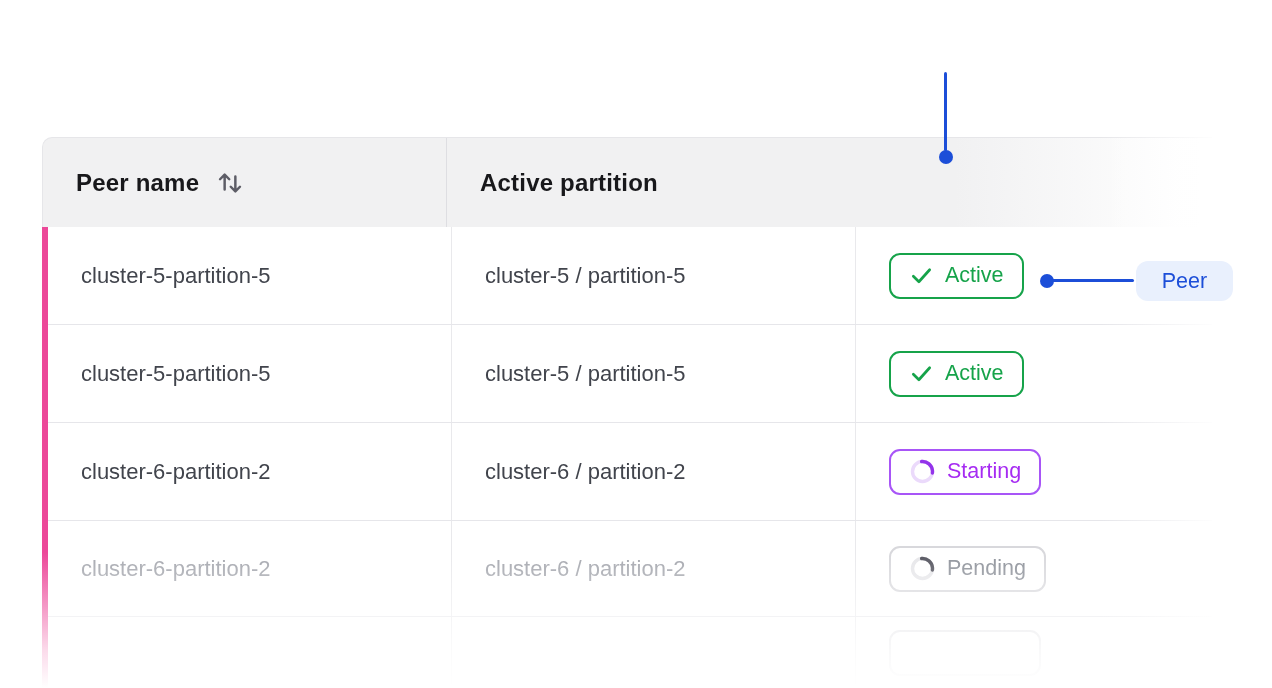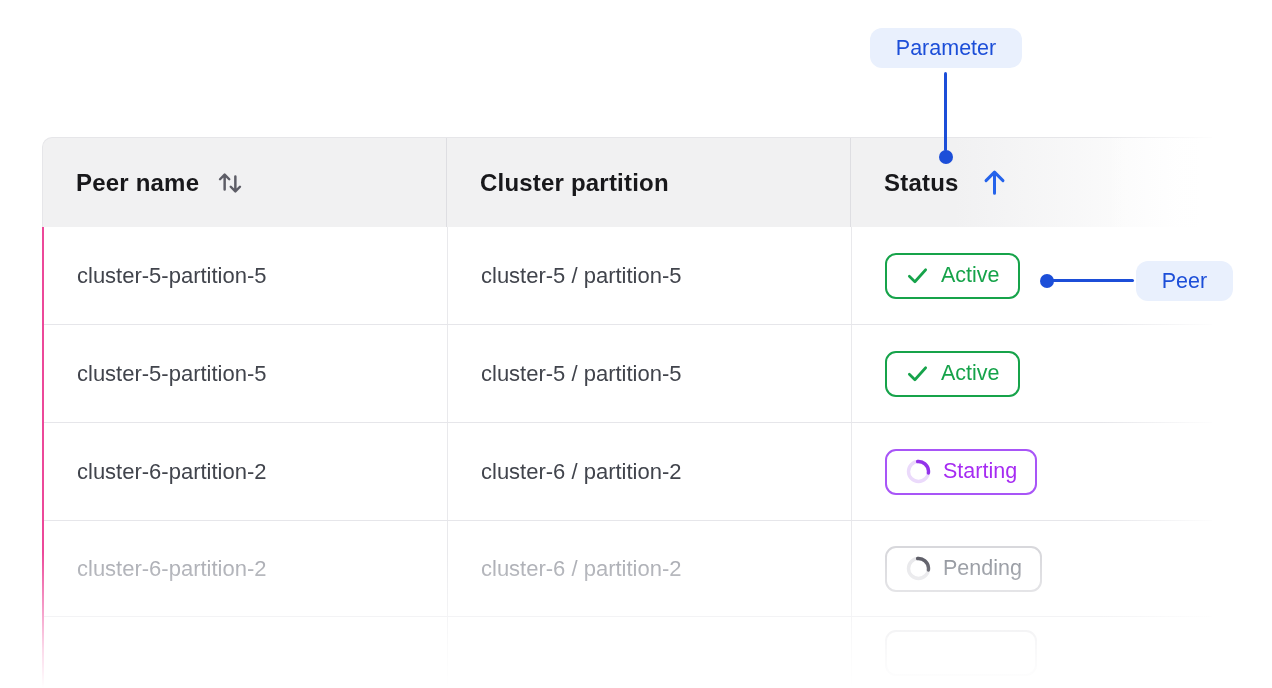--- a/index.html
+++ b/index.html
@@ -13,21 +13,21 @@
   .thead{
     display:grid;grid-template-columns:403px 404px 363px;height:90px;box-sizing:border-box;
     background:linear-gradient(to right,#F1F1F2 0%,#F1F1F2 78%,rgba(241,241,242,0) 99%);
     border-top:1px solid #E6E6E9;border-left:1px solid #E6E6E9;border-top-left-radius:10px;
   }
   .th{
     display:flex;align-items:center;gap:16px;padding-left:33px;
     font-size:24px;font-weight:700;color:#18181B;letter-spacing:.2px;
   }
   .th + .th{border-left:1px solid #DEDEE2;}
-  .tbody{border-left:2px solid #ec4899;}
+  .tbody{border-left:6px solid #ec4899;}
   .tr{
     display:grid;grid-template-columns:403px 404px 363px;height:98px;box-sizing:border-box;
     border-bottom:1px solid #E6E6EA;background:#fff;
   }
   .tr.r4{height:96px;}
   .tr.r5{height:71px;border-bottom:none;background:transparent;}
   .td{display:flex;align-items:center;padding-left:33px;font-size:22px;color:#41444C;}
   .td + .td{border-left:1px solid #E9E9EC;}
   .tr.dimmed .td{color:#A6A8AF;}
 
@@ -78,29 +78,21 @@
       <div class="th">
         <span>Peer name</span>
         <span class="icon">
           <svg width="30" height="30" viewBox="0 0 28 28" fill="none">
             <path d="M9 20 V6.5 M4.7 10.5 L9 6.2 L13.3 10.5" stroke="#5D5D66" stroke-width="2.3" stroke-linecap="round" stroke-linejoin="round"></path>
             <path d="M19 8 V21.5 M14.7 17.5 L19 21.8 L23.3 17.5" stroke="#5D5D66" stroke-width="2.3" stroke-linecap="round" stroke-linejoin="round"></path>
           </svg>
         </span>
       </div>
       <div class="th">
-        <span>Cluster partition</span>
-      </div>
-      <div class="th">
-        <span>Status</span>
-        <span class="icon" style="margin-left:6px;">
-          <svg width="27" height="31" viewBox="0 0 26 30" fill="none">
-            <path d="M13 25.5 V6 M4.8 13.2 L13 5 L21.2 13.2" stroke="#2563EB" stroke-width="2.9" stroke-linecap="round" stroke-linejoin="round"></path>
-          </svg>
-        </span>
+        <span>Active partition</span>
       </div>
     </div>
 
     <div class="tbody">
 
       <div class="tr">
         <div class="td">cluster-5-partition-5</div>
         <div class="td">cluster-5 / partition-5</div>
         <div class="td">
           <span class="badge active">
@@ -170,23 +162,20 @@
           </span>
         </div>
       </div>
 
     </div>
   </div>
 
   <div class="fade-right"></div>
   <div class="fade-bottom"></div>
 
-  <div class="ann-pill param-pill">
-    <span>Parameter</span>
-  </div>
   <div class="ann-vline"></div>
   <div class="ann-dot param-dot"></div>
 
   <div class="ann-dot value-dot"></div>
   <div class="ann-hline"></div>
   <div class="ann-pill value-pill">
     <span>Peer</span>
   </div>
 
 </div>

